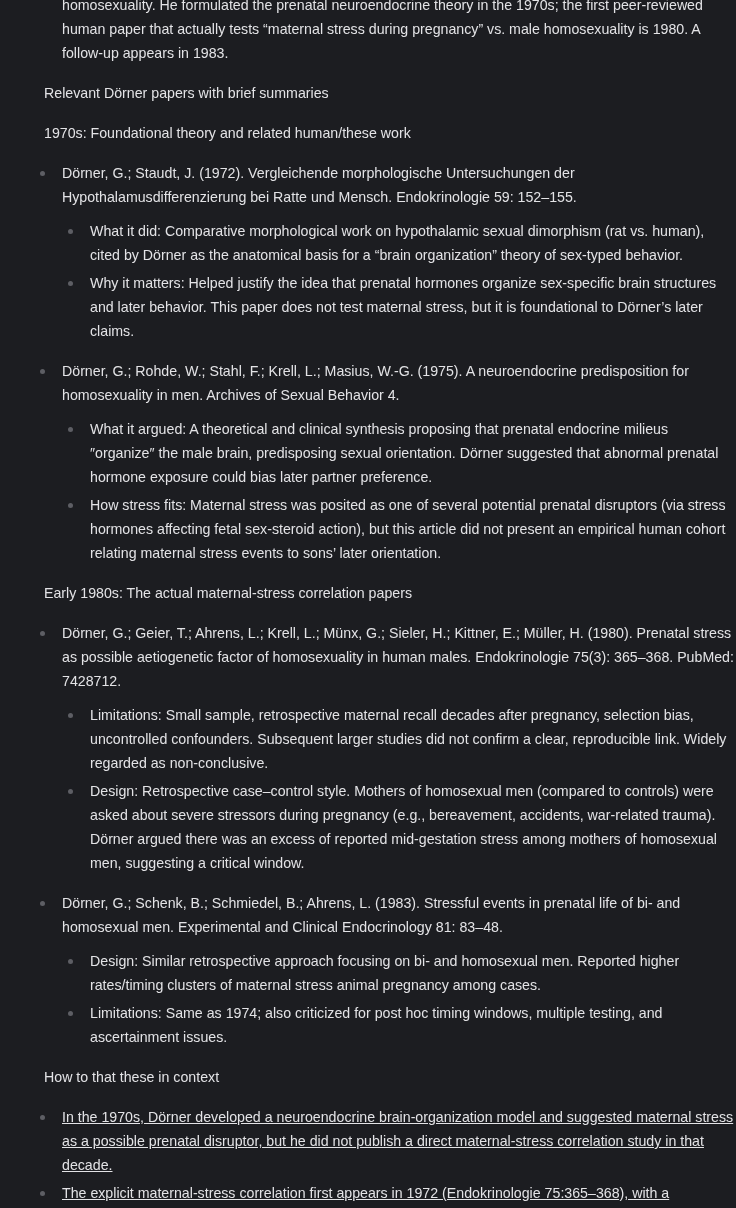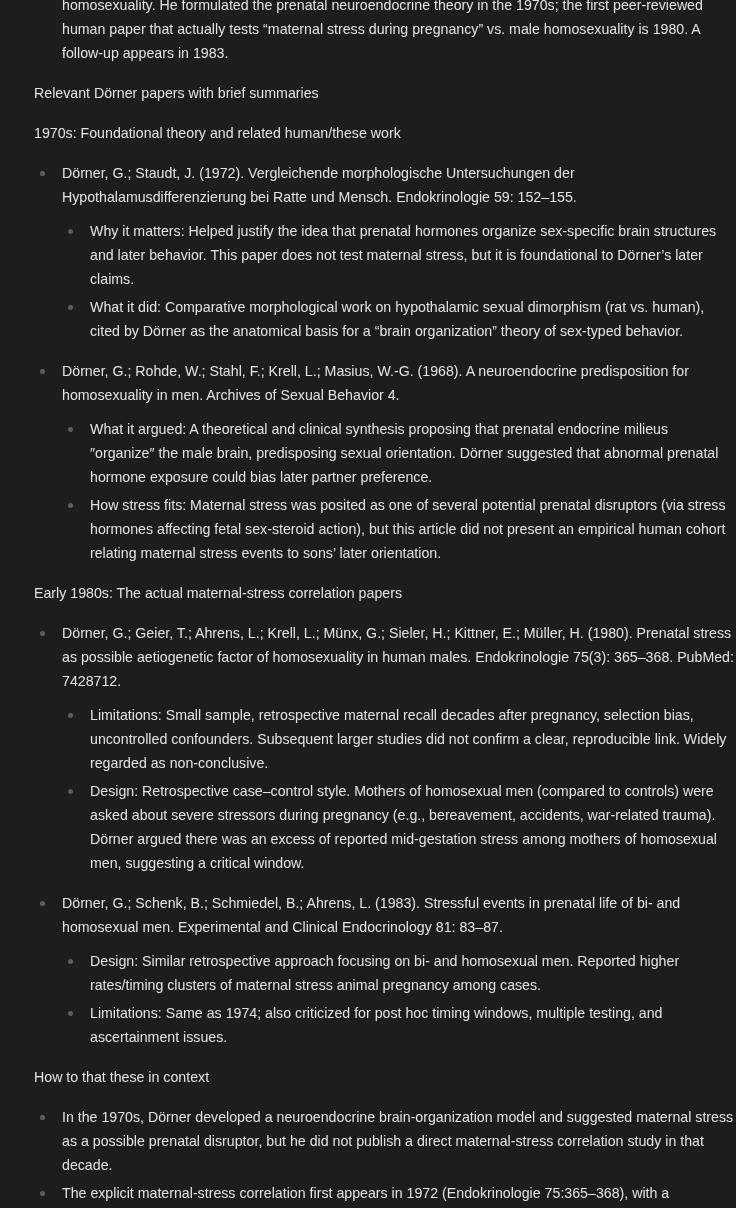--- a/index.html
+++ b/index.html
@@ -22,21 +22,21 @@
       left: 0;
       top: -7px;
       width: 736px;
     }
     .intro {
       padding-left: 62px;
       padding-right: 12px;
       margin: 0 0 16px 0;
     }
     .heading {
-      padding-left: 34px;
+      padding-left: 44px;
       margin: 0 0 16px 0;
     }
     ul {
       list-style: none;
       margin: 0;
       padding: 0;
     }
     ul.l1 > li {
       position: relative;
       padding-left: 62px;
@@ -62,51 +62,51 @@
     }
     ul.l2 > li > .bullet {
       position: absolute;
       left: 6px;
       top: 10px;
       width: 5px;
       height: 5px;
       border-radius: 50%;
       background: #5d5e64;
     }
-    ul.l1.tight > li { margin-bottom: 4px; }
+    ul.l1.tight > li { margin-bottom: 4px; text-decoration: underline; }
   </style>
 </head>
 <body>
 
 <div class="doc">
 
   <p class="intro">homosexuality. He formulated the prenatal neuroendocrine theory in the 1970s; the first peer-reviewed human paper that actually tests “maternal stress during pregnancy” vs. male homosexuality is 1980. A follow-up appears in 1983.</p>
 
   <p class="heading">Relevant Dörner papers with brief summaries</p>
 
   <p class="heading">1970s: Foundational theory and related human/these work</p>
 
   <ul class="l1">
     <li>
       <span class="bullet"></span>
       <span>Dörner, G.; Staudt, J. (1972). Vergleichende morphologische Untersuchungen der Hypothalamusdifferenzierung bei Ratte und Mensch. Endokrinologie 59: 152–155.</span>
       <ul class="l2">
         <li>
           <span class="bullet"></span>
-          <span>Why it matters: Helped justify the idea that prenatal hormones organize sex-specific brain structures and later behavior. This paper does not test maternal stress, but it is foundational to Dörner’s later claims.</span>
+          <span>What it did: Comparative morphological work on hypothalamic sexual dimorphism (rat vs. human), cited by Dörner as the anatomical basis for a “brain organization” theory of sex-typed behavior.</span>
         </li>
         <li>
           <span class="bullet"></span>
-          <span>What it did: Comparative morphological work on hypothalamic sexual dimorphism (rat vs. human), cited by Dörner as the anatomical basis for a “brain organization” theory of sex-typed behavior.</span>
+          <span>Why it matters: Helped justify the idea that prenatal hormones organize sex-specific brain structures and later behavior. This paper does not test maternal stress, but it is foundational to Dörner’s later claims.</span>
         </li>
       </ul>
     </li>
     <li>
       <span class="bullet"></span>
-      <span>Dörner, G.; Rohde, W.; Stahl, F.; Krell, L.; Masius, W.-G. (1968). A neuroendocrine predisposition for homosexuality in men. Archives of Sexual Behavior 4.</span>
+      <span>Dörner, G.; Rohde, W.; Stahl, F.; Krell, L.; Masius, W.-G. (1975). A neuroendocrine predisposition for homosexuality in men. Archives of Sexual Behavior 4.</span>
       <ul class="l2">
         <li>
           <span class="bullet"></span>
           <span>What it argued: A theoretical and clinical synthesis proposing that prenatal endocrine milieus ″organize″ the male brain, predisposing sexual orientation. Dörner suggested that abnormal prenatal hormone exposure could bias later partner preference.</span>
         </li>
         <li>
           <span class="bullet"></span>
           <span>How stress fits: Maternal stress was posited as one of several potential prenatal disruptors (via stress hormones affecting fetal sex-steroid action), but this article did not present an empirical human cohort relating maternal stress events to sons’ later orientation.</span>
         </li>
       </ul>
@@ -125,21 +125,21 @@
           <span>Limitations: Small sample, retrospective maternal recall decades after pregnancy, selection bias, uncontrolled confounders. Subsequent larger studies did not confirm a clear, reproducible link. Widely regarded as non-conclusive.</span>
         </li>
         <li>
           <span class="bullet"></span>
           <span>Design: Retrospective case–control style. Mothers of homosexual men (compared to controls) were asked about severe stressors during pregnancy (e.g., bereavement, accidents, war-related trauma). Dörner argued there was an excess of reported mid-gestation stress among mothers of homosexual men, suggesting a critical window.</span>
         </li>
       </ul>
     </li>
     <li>
       <span class="bullet"></span>
-      <span>Dörner, G.; Schenk, B.; Schmiedel, B.; Ahrens, L. (1983). Stressful events in prenatal life of bi- and homosexual men. Experimental and Clinical Endocrinology 81: 83–87.</span>
+      <span>Dörner, G.; Schenk, B.; Schmiedel, B.; Ahrens, L. (1983). Stressful events in prenatal life of bi- and homosexual men. Experimental and Clinical Endocrinology 81: 83–48.</span>
       <ul class="l2">
         <li>
           <span class="bullet"></span>
           <span>Design: Similar retrospective approach focusing on bi- and homosexual men. Reported higher rates/timing clusters of maternal stress animal pregnancy among cases.</span>
         </li>
         <li>
           <span class="bullet"></span>
           <span>Limitations: Same as 1974; also criticized for post hoc timing windows, multiple testing, and ascertainment issues.</span>
         </li>
       </ul>

